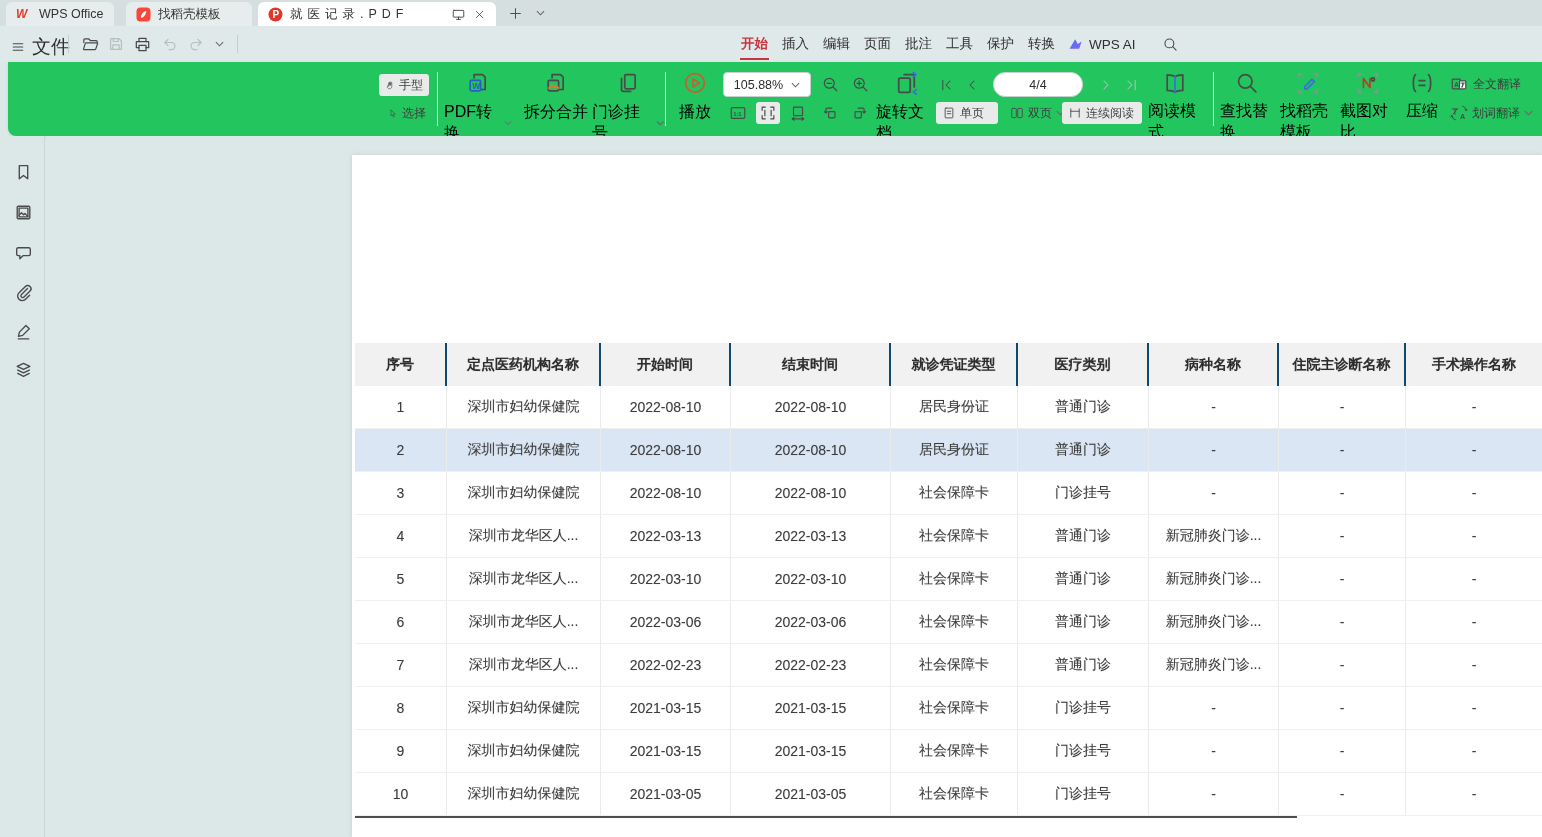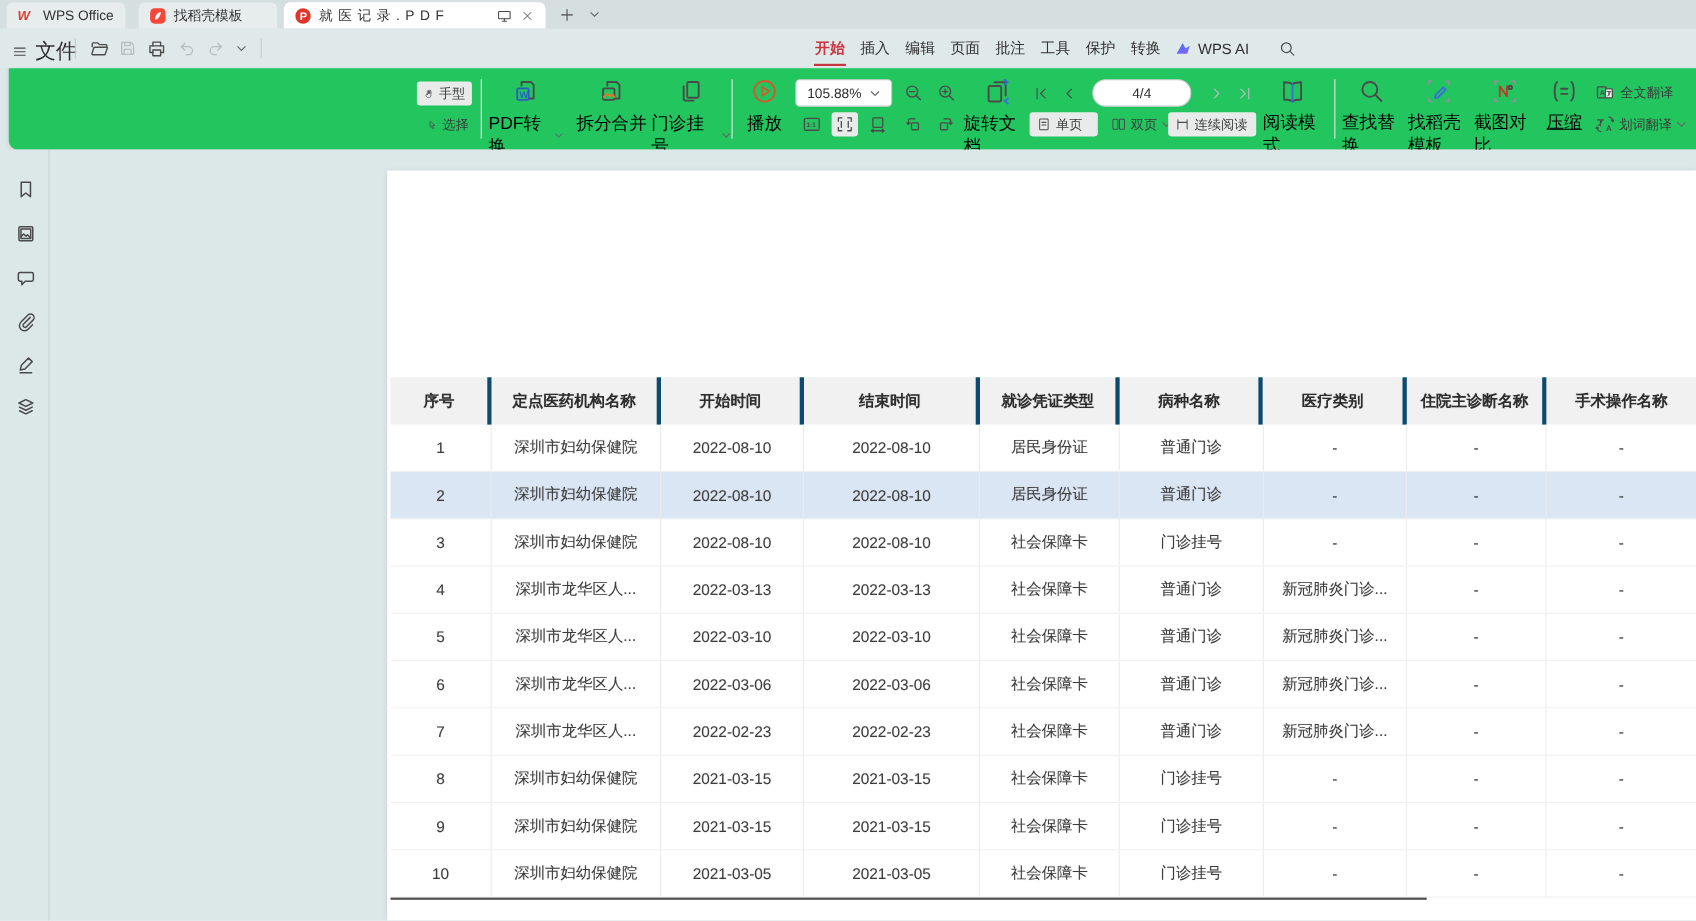--- a/index.html
+++ b/index.html
@@ -55,21 +55,21 @@
 
   
   .doc-table { position:absolute; left:3px; top:188px; width:1187px;
                text-shadow:0 0 1px rgba(90,90,90,.35); }
   .thead, .trow { display:flex; height:43px; }
   .cell { display:flex; align-items:center; justify-content:center; font-size:14px; color:#3d3d3d;
           border-right:1px solid #ebebeb; overflow:hidden; }
   .trow .cell:last-child { border-right:none; }
   .trow { border-bottom:1px solid #f0f0f0; }
   .trow.hl { background:#dbe6f4; }
-  .hcell { background:#f1f1f1; font-weight:bold; color:#2d2d2d; border-right:4px solid #0c4a6e; }
+  .hcell { background:#f1f1f1; font-weight:bold; color:#2d2d2d; border-right:2px solid #0c4a6e; }
   .thead .hcell:last-child { border-right:none; }
   .c0{width:92px}.c1{width:154px}.c2{width:130px}.c3{width:160px}.c4{width:127px}
   .c5{width:131px}.c6{width:130px}.c7{width:127px}.c8{width:136px}
   .tbl-endline { position:absolute; left:3px; top:661px; width:942px; height:2px; background:#4e4e4e; }
 </style>
 </head>
 <body>
 
 <div class="tabstrip">
   <div class="tab" style="left:6px; width:108px;">
@@ -382,21 +382,21 @@
       <path d="M3 5V3h2M15 3h2v2M3 15v2h2M17 15v2h-2" stroke="#8a9494"></path>
       <path d="M6.5 13.5v-7l5 7v-7" stroke="#c0392b"></path>
         <circle cx="13.8" cy="7.3" r="1.2" stroke="#4a4a4a"></circle>
     </svg>
     <span style="margin-top:5px;">截图对比</span>
   </div>
   <div class="stack" style="left:1394px; top:8px; width:40px;">
     <svg width="26" height="26" viewBox="0 0 20 20" class="ic">
       <path d="M5 3.5C2.8 5.2 2.8 14.8 5 16.5M15 3.5c2.2 1.7 2.2 11.3 0 13M7.8 8.2h4.4M7.8 11.8h4.4"></path>
     </svg>
-    <span style="margin-top:5px;text-decoration:underline;">压缩</span>
+    <span style="margin-top:5px;">压缩</span>
   </div>
   <div class="rb" style="left:1442px; top:11px; height:22px; gap:5px;">
     <svg width="18" height="18" viewBox="0 0 20 20" class="ic">
       <rect x="2.5" y="4.5" width="9" height="11" rx="1"></rect>
       <text x="4.8" y="13" font-size="7" font-weight="bold" fill="#4a4a4a" stroke="none" font-family="Liberation Sans,sans-serif">A</text>
       <rect x="10.5" y="6.5" width="7" height="9" rx="1" fill="#fff"></rect>
       <path d="M12 9h4M14 9v4.5M12.7 13.5c1-.8 2.3-2.5 2.6-4" stroke-width="1"></path>
     </svg>
     <span>全文翻译</span>
   </div>
@@ -453,22 +453,22 @@
 
 <div class="canvas">
   <div class="page">
     <div class="doc-table">
       <div class="thead">
           <div class="cell hcell c0">序号</div>
           <div class="cell hcell c1">定点医药机构名称</div>
           <div class="cell hcell c2">开始时间</div>
           <div class="cell hcell c3">结束时间</div>
           <div class="cell hcell c4">就诊凭证类型</div>
+          <div class="cell hcell c5">医疗类别</div>
           <div class="cell hcell c6">病种名称</div>
-          <div class="cell hcell c5">医疗类别</div>
           <div class="cell hcell c7">住院主诊断名称</div>
           <div class="cell hcell c8">手术操作名称</div>
         </div>
       <div>
           <div class="trow">
             <div class="cell c0">1</div>
             <div class="cell c1">深圳市妇幼保健院</div>
             <div class="cell c2">2022-08-10</div>
             <div class="cell c3">2022-08-10</div>
             <div class="cell c4">居民身份证</div>

